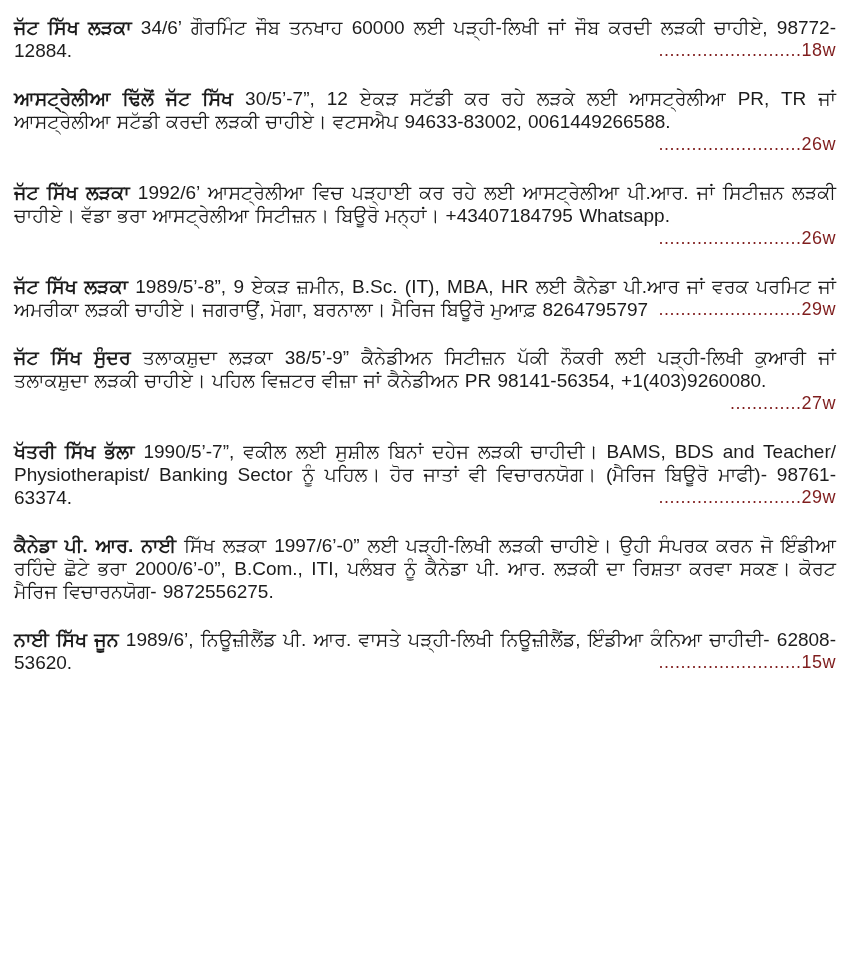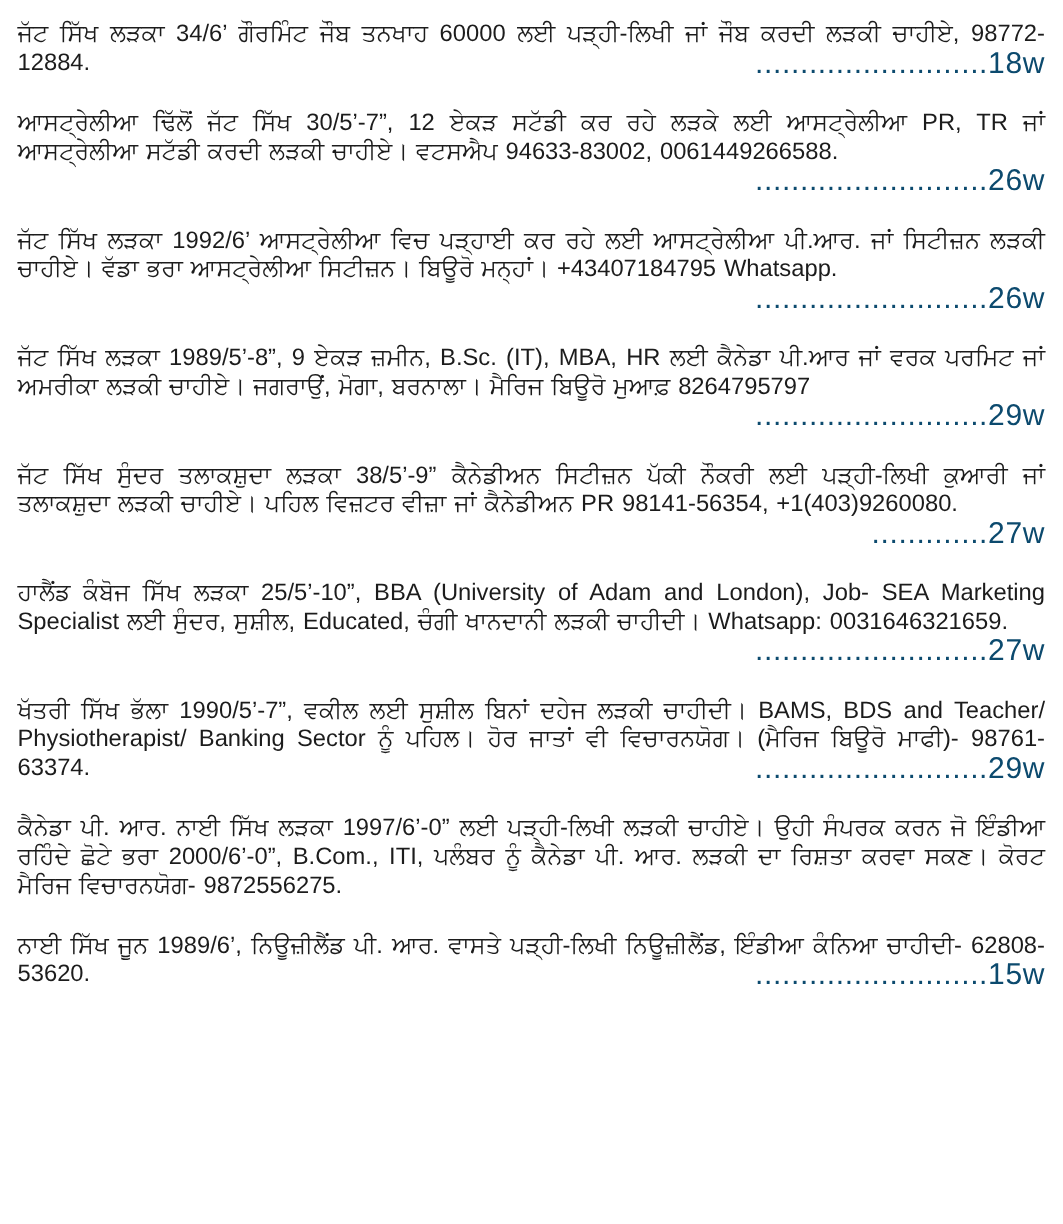--- a/index.html
+++ b/index.html
@@ -19,44 +19,43 @@
   .ads-list { display: block; }
   .ad {
     margin: 0 0 25px 0;
     font-size: 19px;
     line-height: 23px;
     text-align: justify;
     color: #1c1c1c;
     word-spacing: 1px;
   }
   .ad::after { content: ""; display: block; clear: both; }
-  .lead { font-weight: normal; }
+  .lead { font-weight: bold; }
   .check {
     color: var(--check-color, #ec008c);
     font-weight: bold;
     font-size: 21px;
     margin-right: 3px;
     letter-spacing: 0;
   }
   .wcount {
     float: right;
-    color: #0c4a6e;
-    font-size: 24px;
+    color: #7f1d1d;
+    font-size: 18px;
     letter-spacing: 0.5px;
     padding-left: 6px;
   }
 </style>
 </head>
 <body>
 
 <div class="paper">
   <div id="ads" class="ads-list">
       <p class="ad"><b class="lead">ਜੱਟ ਸਿੱਖ ਲੜਕਾ</b><span> 34/6’ ਗੌਰਮਿੰਟ ਜੌਬ ਤਨਖਾਹ 60000 ਲਈ ਪੜ੍ਹੀ-ਲਿਖੀ ਜਾਂ ਜੌਬ ਕਰਦੀ ਲੜਕੀ ਚਾਹੀਏ, 98772-12884.</span><span class="wcount">..........................18w</span></p>
       <p class="ad"><b class="lead">ਆਸਟ੍ਰੇਲੀਆ ਢਿੱਲੋਂ ਜੱਟ ਸਿੱਖ</b><span> 30/5’-7”,  12 ਏਕੜ ਸਟੱਡੀ ਕਰ ਰਹੇ ਲੜਕੇ ਲਈ ਆਸਟ੍ਰੇਲੀਆ PR, TR ਜਾਂ ਆਸਟ੍ਰੇਲੀਆ ਸਟੱਡੀ ਕਰਦੀ ਲੜਕੀ ਚਾਹੀਏ। ਵਟਸਐਪ 94633-83002,  0061449266588.</span><span class="wcount">..........................26w</span></p>
       <p class="ad"><b class="lead">ਜੱਟ ਸਿੱਖ ਲੜਕਾ</b><span> 1992/6’ ਆਸਟ੍ਰੇਲੀਆ ਵਿਚ ਪੜ੍ਹਾਈ ਕਰ ਰਹੇ ਲਈ ਆਸਟ੍ਰੇਲੀਆ ਪੀ.ਆਰ. ਜਾਂ ਸਿਟੀਜ਼ਨ ਲੜਕੀ ਚਾਹੀਏ। ਵੱਡਾ ਭਰਾ ਆਸਟ੍ਰੇਲੀਆ ਸਿਟੀਜ਼ਨ। ਬਿਊਰੋ ਮਨ੍ਹਾਂ। +43407184795 Whatsapp.</span><span class="wcount">..........................26w</span></p>
       <p class="ad"><b class="lead">ਜੱਟ ਸਿੱਖ ਲੜਕਾ</b><span> 1989/5’-8”,  9 ਏਕੜ ਜ਼ਮੀਨ, B.Sc. (IT), MBA, HR ਲਈ ਕੈਨੇਡਾ ਪੀ.ਆਰ ਜਾਂ ਵਰਕ ਪਰਮਿਟ ਜਾਂ ਅਮਰੀਕਾ ਲੜਕੀ ਚਾਹੀਏ। ਜਗਰਾਉਂ, ਮੋਗਾ, ਬਰਨਾਲਾ। ਮੈਰਿਜ ਬਿਊਰੋ ਮੁਆਫ਼ 8264795797</span><span class="wcount">..........................29w</span></p>
       <p class="ad"><b class="lead">ਜੱਟ ਸਿੱਖ ਸੁੰਦਰ</b><span> ਤਲਾਕਸ਼ੁਦਾ ਲੜਕਾ 38/5’-9”  ਕੈਨੇਡੀਅਨ ਸਿਟੀਜ਼ਨ ਪੱਕੀ ਨੌਕਰੀ ਲਈ ਪੜ੍ਹੀ-ਲਿਖੀ  ਕੁਆਰੀ ਜਾਂ ਤਲਾਕਸ਼ੁਦਾ ਲੜਕੀ ਚਾਹੀਏ। ਪਹਿਲ ਵਿਜ਼ਟਰ ਵੀਜ਼ਾ ਜਾਂ ਕੈਨੇਡੀਅਨ PR 98141-56354,  +1(403)9260080.</span><span class="wcount">.............27w</span></p>
-      <p class="ad"><b class="lead">ਹਾਲੈਂਡ ਕੰਬੋਜ ਸਿੱਖ ਲੜਕਾ</b><span> 25/5’-10”, BBA (University of Adam and London), Job- SEA Marketing Specialist ਲਈ ਸੁੰਦਰ, ਸੁਸ਼ੀਲ, Educated, ਚੰਗੀ ਖਾਨਦਾਨੀ ਲੜਕੀ ਚਾਹੀਦੀ। Whatsapp: 0031646321659.</span><span class="wcount">..........................27w</span></p>
       <p class="ad"><b class="lead">ਖੱਤਰੀ ਸਿੱਖ ਭੱਲਾ</b><span> 1990/5’-7”,  ਵਕੀਲ ਲਈ ਸੁਸ਼ੀਲ ਬਿਨਾਂ ਦਹੇਜ ਲੜਕੀ ਚਾਹੀਦੀ। BAMS, BDS and Teacher/ Physiotherapist/ Banking Sector ਨੂੰ ਪਹਿਲ। ਹੋਰ ਜਾਤਾਂ ਵੀ ਵਿਚਾਰਨਯੋਗ। (ਮੈਰਿਜ ਬਿਊਰੋ ਮਾਫੀ)- 98761-63374.</span><span class="wcount">..........................29w</span></p>
       <p class="ad"><b class="lead">ਕੈਨੇਡਾ ਪੀ. ਆਰ. ਨਾਈ</b><span> ਸਿੱਖ ਲੜਕਾ 1997/6’-0”  ਲਈ ਪੜ੍ਹੀ-ਲਿਖੀ  ਲੜਕੀ ਚਾਹੀਏ। ਉਹੀ ਸੰਪਰਕ ਕਰਨ ਜੋ ਇੰਡੀਆ ਰਹਿੰਦੇ ਛੋਟੇ ਭਰਾ 2000/6’-0”,  B.Com., ITI, ਪਲੰਬਰ ਨੂੰ ਕੈਨੇਡਾ ਪੀ. ਆਰ. ਲੜਕੀ ਦਾ ਰਿਸ਼ਤਾ ਕਰਵਾ ਸਕਣ। ਕੋਰਟ ਮੈਰਿਜ ਵਿਚਾਰਨਯੋਗ- 9872556275.</span></p>
       <p class="ad"><b class="lead">ਨਾਈ ਸਿੱਖ ਜੂਨ</b><span> 1989/6’, ਨਿਊਜ਼ੀਲੈਂਡ ਪੀ. ਆਰ. ਵਾਸਤੇ ਪੜ੍ਹੀ-ਲਿਖੀ  ਨਿਊਜ਼ੀਲੈਂਡ, ਇੰਡੀਆ ਕੰਨਿਆ ਚਾਹੀਦੀ- 62808-53620.</span><span class="wcount">..........................15w</span></p>
     </div>
 </div>
 
 </body></html>

